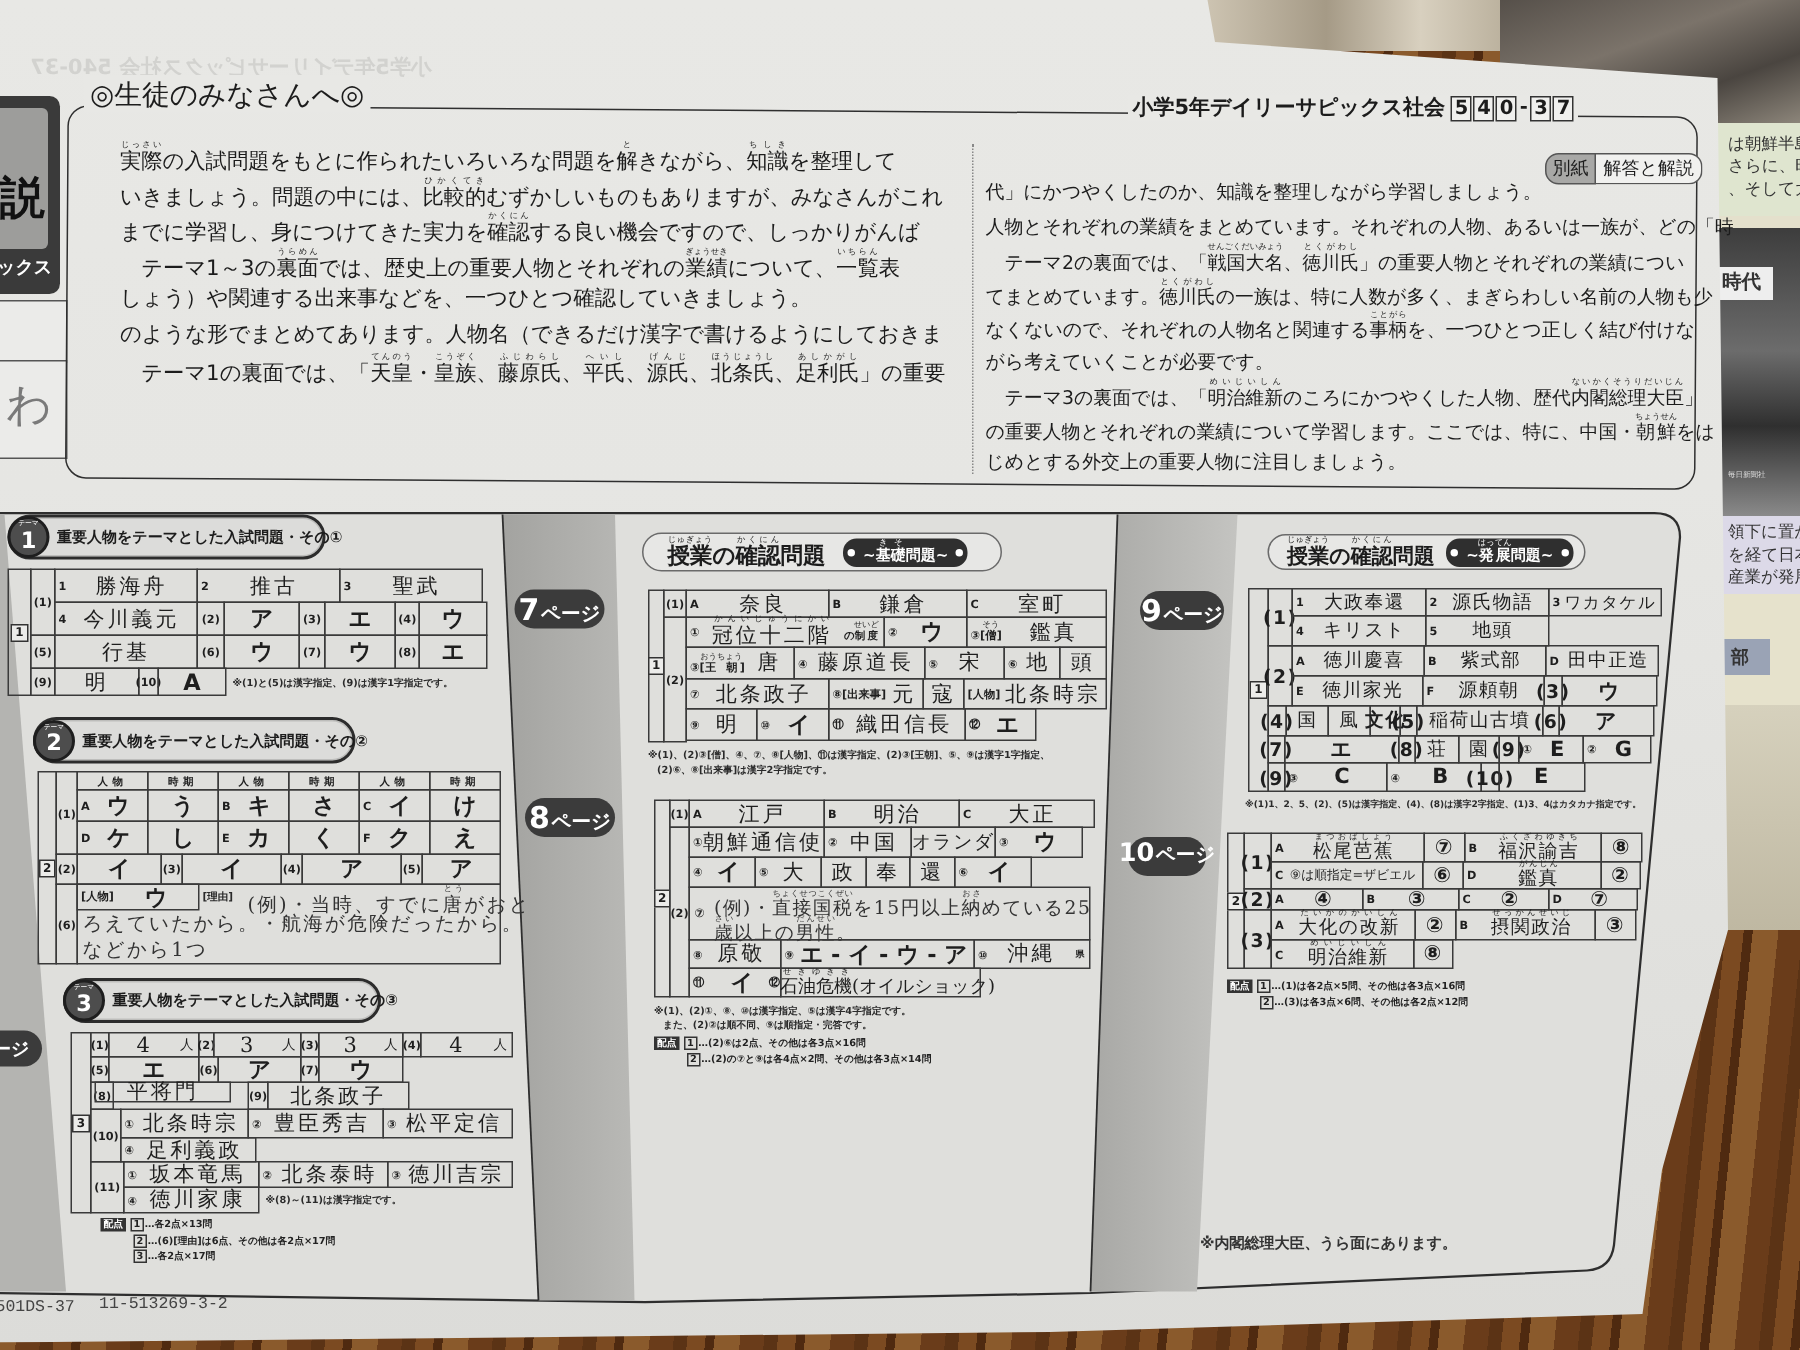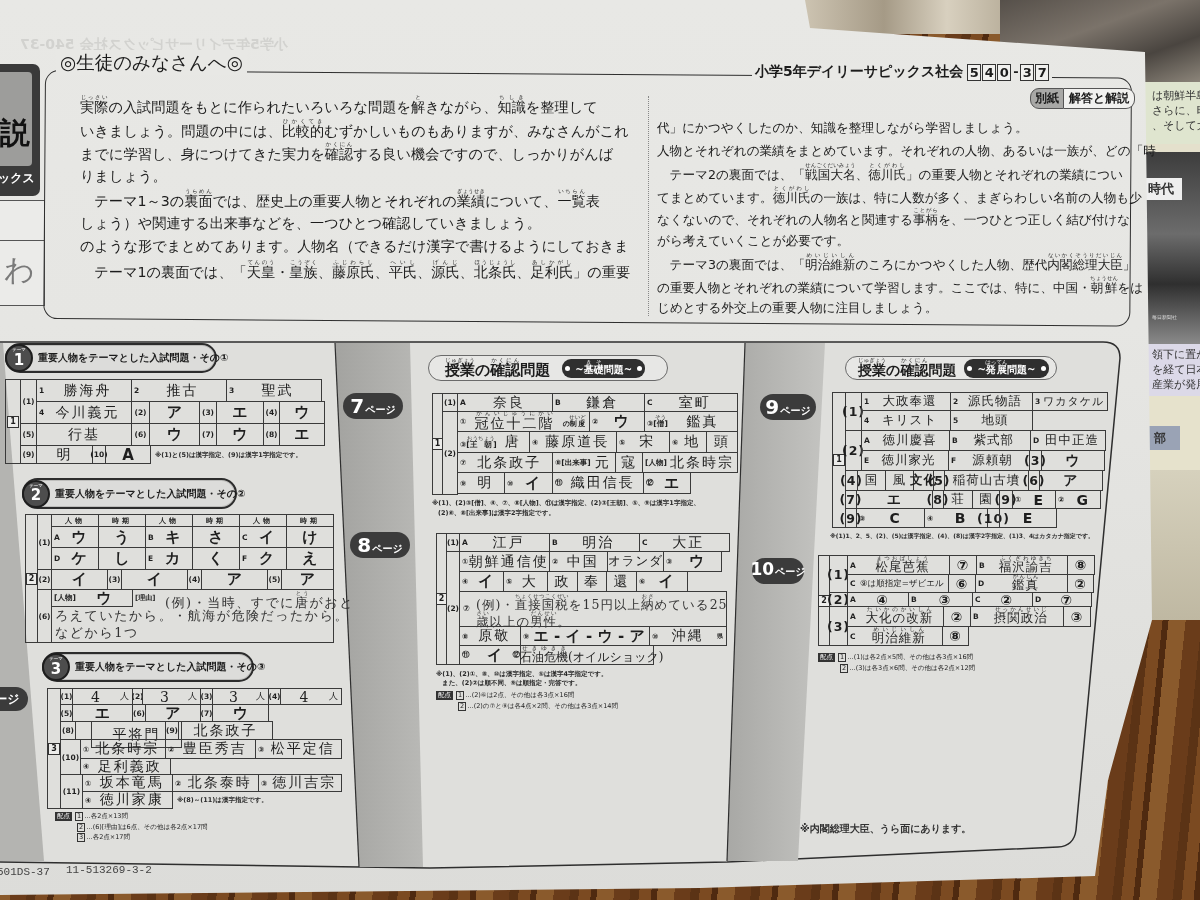--- a/index.html
+++ b/index.html
@@ -17,21 +17,21 @@
 .cov-char{left:0;top:118px;font-size:30px;font-weight:bold;color:#111;line-height:1}
 .cov-lab{left:-2px;top:170px;font-size:12px;font-weight:bold;color:#fff;white-space:nowrap}
 .cov-box{left:-5px;width:50px;border:1.5px solid #555;background:#ebebe9}
 .cov-hw{left:4px;top:250px;font-family:"DejaVu Serif",serif;font-size:30px;color:#7a7a7a;font-weight:normal}
 
 .ibox{left:45px;top:70px;width:1087px;height:249px;border:1.5px solid #2f2f2f;border-radius:14px;transform:rotate(0.4deg);transform-origin:0 0}
 .greet{left:56px;top:50px;font-size:18.5px;background:#e8e8e5;padding:0 4px;white-space:nowrap}
 .series{left:752px;top:63px;font-size:14px;font-weight:bold;white-space:nowrap;background:#e8e8e5;padding:0 3px;display:flex;align-items:center}
 .cb{display:inline-block;width:14px;height:17px;border:1px solid #333;text-align:center;font-size:13px;line-height:15px;margin-left:1px;background:#f0f0ee}
 .cb.sep{border:none;width:7px;background:none}
-.tag{left:1030px;top:88px;display:flex;font-size:12px;font-weight:bold;white-space:nowrap}
+.tag{left:1030px;top:102px;display:flex;font-size:12px;font-weight:normal;white-space:nowrap}
 .tg1{background:#a8a8a6;border:1px solid #555;border-radius:9px 0 0 9px;padding:1px 4px}
 .tg2{background:#f1f1ef;border:1px solid #555;border-left:none;border-radius:0 9px 9px 0;padding:1px 5px}
 .icol{position:absolute;white-space:nowrap}
 .icol div{white-space:nowrap}
 .icol.L{left:80px;top:94px;font-size:14.2px}
 .icol.L div{height:23.5px;line-height:23.5px}
 .icol.R{left:657px;top:117px;font-size:12.6px}
 .icol.R div{height:22.5px;line-height:22.5px}
 .divider{left:648px;top:96px;width:0;height:220px;border-left:1.5px dotted #888}
 
@@ -39,36 +39,36 @@
 .badge{width:28px;height:28px;border-radius:50%;background:#4d4d4d;border:2px solid #1e1e1e;color:#fff;display:flex;flex-direction:column;align-items:center;justify-content:center;margin-left:-2px;flex:none}
 .badge .bs{font-size:4.5px;line-height:1}
 .badge .bn{font-size:15px;font-weight:bold;line-height:1}
 .sp .st{font-size:10px;font-weight:bold;margin-left:5px;white-space:nowrap}
 .lp{position:absolute;border:1.5px solid #6a6a6a;border-radius:14px;background:#e7e7e5;display:flex;align-items:center;padding-left:16px}
 .lp .lt{font-size:15px;font-weight:bold;white-space:nowrap}
 .lp .ls{margin-left:12px;background:#2f2f2f;color:#fff;font-size:10px;font-weight:bold;border-radius:9px;padding:1px 13px;position:relative;white-space:nowrap}
 .lp .ls::before,.lp .ls::after{content:"";position:absolute;top:50%;width:5px;height:5px;margin-top:-2.5px;border-radius:50%;background:#fff}
 .lp .ls::before{left:3px}.lp .ls::after{right:3px}
 .pp{position:absolute;background:var(--pill);color:#fff;border-radius:13px;display:flex;align-items:baseline;justify-content:center;padding-top:1px;font-weight:bold;white-space:nowrap}
-.pp .pn{font-size:20px}.pp .px{font-size:10px;margin-left:1px}
+.pp .pn{font-size:20px}.pp .px{font-size:13px;margin-left:1px}
 .t{position:absolute}
 .c{position:absolute;border:1px solid #3a3a3a;display:flex;align-items:center;justify-content:center;white-space:nowrap;font-family:"DejaVu Serif",serif;font-size:14px;letter-spacing:2px;color:#1e1e1e}
 .c .l{font-family:"DejaVu Sans",sans-serif;font-size:7.5px;letter-spacing:0;flex:none;padding-left:2px;font-weight:bold}
 .c .v{flex:1;text-align:center}
 .c .u{font-family:"DejaVu Sans",sans-serif;font-size:9px;letter-spacing:0;padding-right:3px;flex:none}
 .c .sm{font-family:"DejaVu Sans",sans-serif;font-size:7px;font-weight:bold;letter-spacing:0;flex:none;padding-right:3px}
 .c.lb{font-family:"DejaVu Sans",sans-serif;font-size:7.5px;letter-spacing:0;font-weight:bold}
 .c.k,.c .k{font-family:"DejaVu Sans",sans-serif;font-weight:bold;font-size:15px;letter-spacing:0}
 .c.hd2{font-family:"DejaVu Sans",sans-serif;font-size:7px;font-weight:bold;letter-spacing:3px}
 .sm3 .c{font-size:12.5px;letter-spacing:1px}
 .sm3 .c.k,.sm3 .c .k{font-size:14px}
 .gb{display:inline-block;border:1px solid #333;font-family:"DejaVu Sans",sans-serif;font-size:8px;letter-spacing:0;padding:0 2px;line-height:10px;background:#ececea;font-weight:bold}
 .note{position:absolute;font-size:6.5px;font-weight:bold;white-space:nowrap;color:#2a2a2a}
 .hw{position:absolute;font-family:"DejaVu Serif",serif;font-size:13px;letter-spacing:1.5px;color:#333;white-space:nowrap}
-.hd{position:absolute;font-size:6.5px;font-weight:normal;white-space:nowrap;color:#222;line-height:10.5px}
+.hd{position:absolute;font-size:6.5px;font-weight:bold;white-space:nowrap;color:#222;line-height:10.5px}
 .hd .hl{display:inline-block;background:#333;color:#fff;padding:0 2px;margin-right:3px;line-height:9px}
 .hd .hn{display:inline-block;border:1px solid #333;line-height:7px;padding:0 1px;margin-right:1px}
 .hd .ind{padding-left:22px}
 .foot-note{left:800px;top:822px;font-size:10px;font-weight:bold;color:#333;white-space:nowrap}
 .foot-code{top:866px;font-family:"Liberation Mono",monospace;font-size:11px;color:#444;white-space:nowrap}
 </style>
 </head>
 <body>
 
 <div class="a" style="left:800px;top:0;width:210px;height:34px;background:linear-gradient(90deg,#cfc6b4,#a59a86 40%,#d8d0bf 70%,#b7ad99)"></div>
@@ -117,21 +117,20 @@
   </span>
 </div>
 <div class="a tag">
   <span class="tg1">別紙</span>
   <span class="tg2">解答と解説</span>
 </div>
 <div class="icol L">
   <div><ruby>実際<rt>じっさい</rt></ruby>の入試問題をもとに作られたいろいろな問題を<ruby>解<rt>と</rt></ruby>きながら、<ruby>知識<rt>ちしき</rt></ruby>を整理して</div>
   <div>いきましょう。問題の中には、<ruby>比較的<rt>ひかくてき</rt></ruby>むずかしいものもありますが、みなさんがこれ</div>
   <div>までに学習し、身につけてきた実力を<ruby>確認<rt>かくにん</rt></ruby>する良い機会ですので、しっかりがんば</div>
-  <div>りましょう。</div>
   <div>　テーマ1～3の<ruby>裏面<rt>うらめん</rt></ruby>では、歴史上の重要人物とそれぞれの<ruby>業績<rt>ぎょうせき</rt></ruby>について、<ruby>一覧<rt>いちらん</rt></ruby>表</div>
   <div>しょう）や関連する出来事などを、一つひとつ確認していきましょう。</div>
   <div>のような形でまとめてあります。人物名（できるだけ漢字で書けるようにしておきま</div>
   <div>　テーマ1の裏面では、「<ruby>天皇<rt>てんのう</rt></ruby>・<ruby>皇族<rt>こうぞく</rt></ruby>、<ruby>藤原氏<rt>ふじわらし</rt></ruby>、<ruby>平氏<rt>へいし</rt></ruby>、<ruby>源氏<rt>げんじ</rt></ruby>、<ruby>北条氏<rt>ほうじょうし</rt></ruby>、<ruby>足利氏<rt>あしかがし</rt></ruby>」の重要</div>
 </div>
 <div class="a divider"></div>
 <div class="icol R">
   <div>代」にかつやくしたのか、知識を整理しながら学習しましょう。</div>
   <div>人物とそれぞれの業績をまとめています。それぞれの人物、あるいは一族が、どの「時</div>
   <div>　テーマ2の裏面では、「<ruby>戦国大名<rt>せんごくだいみょう</rt></ruby>、<ruby>徳川氏<rt>とくがわし</rt></ruby>」の重要人物とそれぞれの業績につい</div>
@@ -314,21 +313,21 @@
       <span class="v">4</span>
       <span class="u">人</span>
     </div>
   <div class="c lb" style="left:13px;top:16px;width:13px;height:18px">(5)</div>
   <div class="c k" style="left:25px;top:16px;width:61px;height:18px">エ</div>
   <div class="c lb" style="left:85px;top:16px;width:14px;height:18px">(6)</div>
   <div class="c k" style="left:98px;top:16px;width:56px;height:18px">ア</div>
   <div class="c lb" style="left:153px;top:16px;width:13px;height:18px">(7)</div>
   <div class="c k" style="left:165px;top:16px;width:57px;height:18px">ウ</div>
   <div class="c lb" style="left:13px;top:33px;width:16px;height:19px">(8)</div>
-  <div class="c" style="left:44px;top:33px;width:91px;height:27px">平将門</div>
+  <div class="c" style="left:16px;top:33px;width:91px;height:14px">平将門</div>
   <div class="c lb" style="left:118px;top:33px;width:14px;height:19px">(9)</div>
   <div class="c" style="left:131px;top:33px;width:95px;height:19px">北条政子</div>
   <div class="c lb" style="left:13px;top:51px;width:21px;height:36px">(10)</div>
   <div class="c" style="left:33px;top:51px;width:86px;height:20px">
       <span class="l">①</span>
       <span class="v">北条時宗</span>
     </div>
   <div class="c" style="left:118px;top:51px;width:91px;height:20px">
       <span class="l">②</span>
       <span class="v">豊臣秀吉</span>
@@ -353,21 +352,21 @@
   <div class="c" style="left:211px;top:86px;width:84px;height:18px">
       <span class="l">③</span>
       <span class="v">徳川吉宗</span>
     </div>
   <div class="c" style="left:35px;top:103px;width:91px;height:18px">
       <span class="l">④</span>
       <span class="v">徳川家康</span>
     </div>
   <div class="note" style="left:130px;top:108px">※(8)～(11)は漢字指定です。</div>
 </div>
-<div class="hd" style="left:55px;top:811px">
+<div class="hd" style="left:67px;top:811px">
   <div><span class="hl">配点</span><span class="hn">1</span><span>…各2点×13問</span></div>
   <div class="ind"><span class="hn">2</span><span>…(6)[理由]は6点、その他は各2点×17問</span></div>
   <div class="ind"><span class="hn">3</span><span>…各2点×17問</span></div>
 </div>
 
 <div class="pp" style="left:343px;top:393px;width:60px;height:26px">
     <span class="pn">7</span>
     <span class="px">ページ</span>
   </div>
 <div class="lp" style="left:428px;top:355px;width:240px;height:26px">

